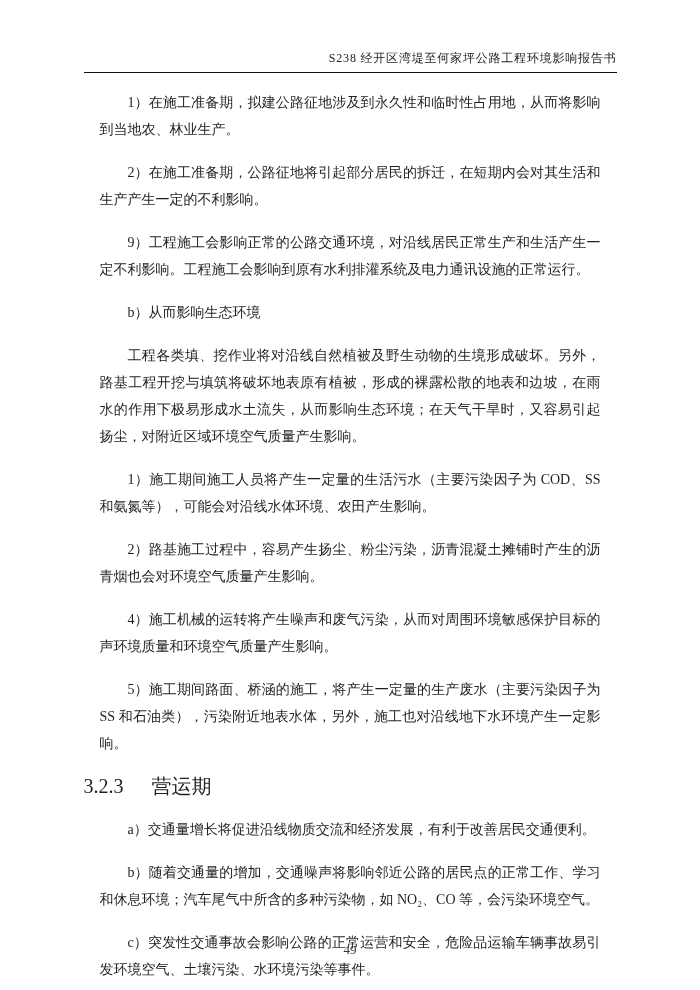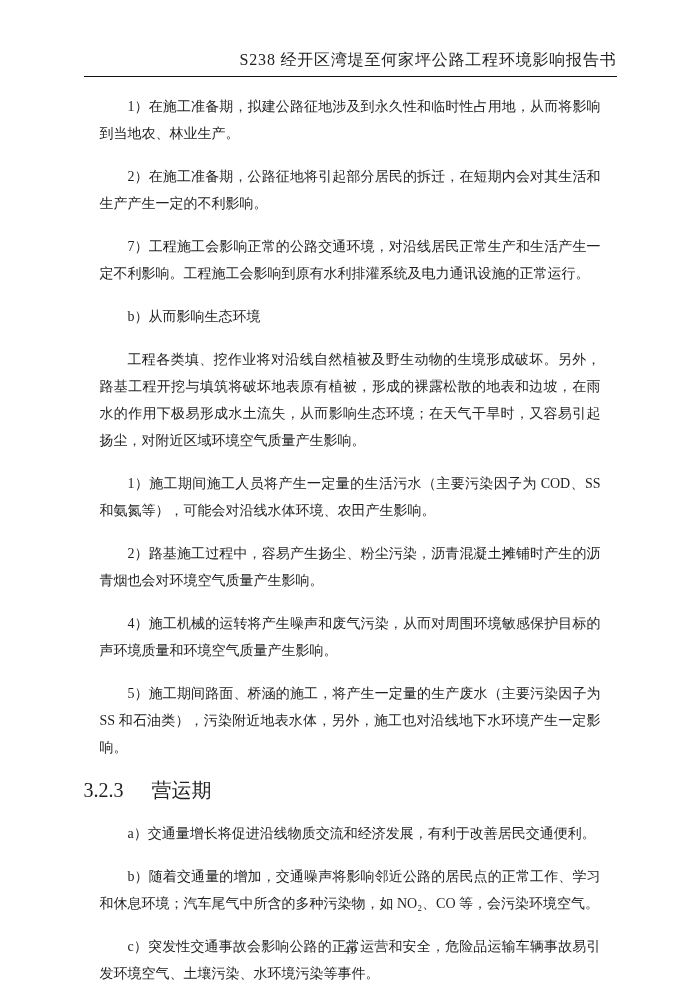--- a/index.html
+++ b/index.html
@@ -16,21 +16,21 @@
     width: 533px;
     margin: 0 auto;
   }
   .page-header {
     padding-top: 50px;
     padding-bottom: 5px;
     border-bottom: 1.6px solid #111111;
   }
   .header-title {
     text-align: right;
-    font-size: 16px;
+    font-size: 12px;
     letter-spacing: 0.8px;
     color: #222222;
   }
   .doc-body {
     margin-top: 16px;
     font-size: 14px;
     line-height: 27px;
     text-align: justify;
     text-justify: inter-character;
   }
@@ -61,21 +61,21 @@
 
 <div class="content">
 
   <div class="page-header">
     <div class="header-title">S238 经开区湾堤至何家坪公路工程环境影响报告书</div>
   </div>
 
   <div class="doc-body">
     <p>1）在施工准备期，拟建公路征地涉及到永久性和临时性占用地，从而将影响到当地农、林业生产。</p>
     <p>2）在施工准备期，公路征地将引起部分居民的拆迁，在短期内会对其生活和生产产生一定的不利影响。</p>
-    <p>7）工程施工会影响正常的公路交通环境，对沿线居民正常生产和生活产生一定不利影响。工程施工会影响到原有水利排灌系统及电力通讯设施的正常运行。</p>
+    <p>9）工程施工会影响正常的公路交通环境，对沿线居民正常生产和生活产生一定不利影响。工程施工会影响到原有水利排灌系统及电力通讯设施的正常运行。</p>
     <p>b）从而影响生态环境</p>
     <p>工程各类填、挖作业将对沿线自然植被及野生动物的生境形成破坏。另外，路基工程开挖与填筑将破坏地表原有植被，形成的裸露松散的地表和边坡，在雨水的作用下极易形成水土流失，从而影响生态环境；在天气干旱时，又容易引起扬尘，对附近区域环境空气质量产生影响。</p>
     <p>1）施工期间施工人员将产生一定量的生活污水（主要污染因子为 COD、SS 和氨氮等），可能会对沿线水体环境、农田产生影响。</p>
     <p>2）路基施工过程中，容易产生扬尘、粉尘污染，沥青混凝土摊铺时产生的沥青烟也会对环境空气质量产生影响。</p>
     <p>4）施工机械的运转将产生噪声和废气污染，从而对周围环境敏感保护目标的声环境质量和环境空气质量产生影响。</p>
     <p>5）施工期间路面、桥涵的施工，将产生一定量的生产废水（主要污染因子为 SS 和石油类），污染附近地表水体，另外，施工也对沿线地下水环境产生一定影响。</p>
 
     <h3 class="section-heading">
       <span class="sec-num">3.2.3</span><span>营运期</span>
     </h3>

